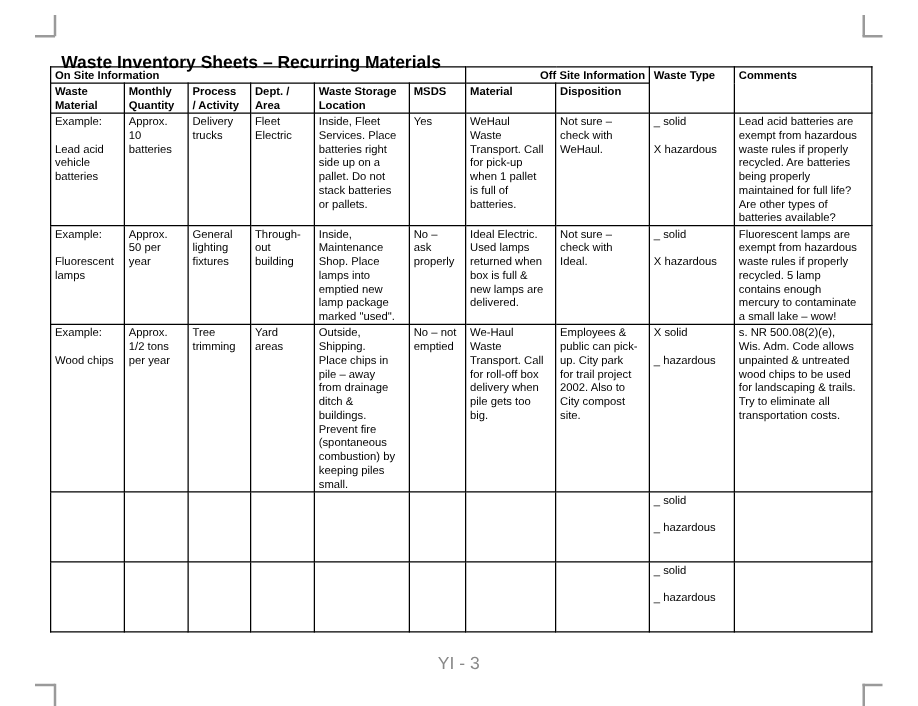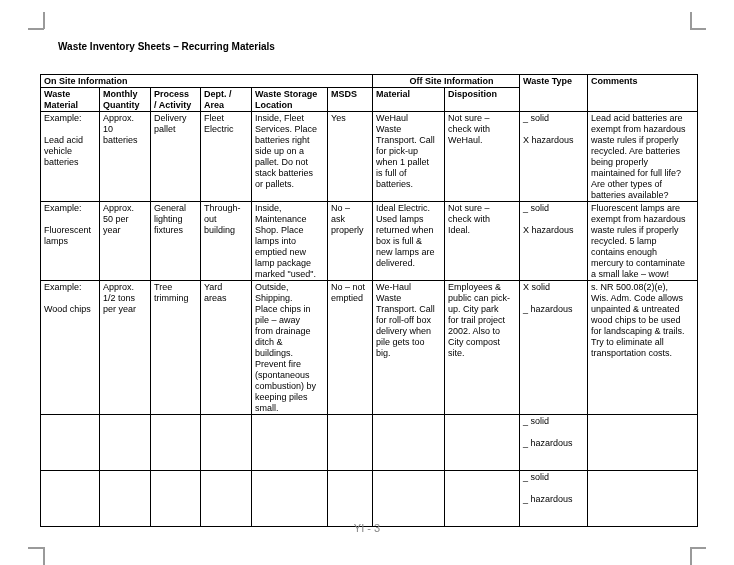--- a/index.html
+++ b/index.html
@@ -1,27 +1,27 @@
 <!DOCTYPE html>
 <html><head>
 <meta charset="utf-8">
 <style>
   html, body { margin:0; padding:0; background:#ffffff; }
   body { width:734px; height:565px; position:relative; overflow:hidden; font-family:"Liberation Sans", sans-serif; color:#000; }
   .crop { position:absolute; background:#9a9a9a; }
-  .title { position:absolute; left:58px; top:41px; font-size:10px; font-weight:bold; }
-  table.sheet { position:absolute; left:40px; top:74px; border-collapse:collapse; table-layout:fixed; width:657px; font-size:9px; }
+  .title { position:absolute; left:49px; top:41px; font-size:14px; font-weight:bold; }
+  table.sheet { position:absolute; left:40px; top:53px; border-collapse:collapse; table-layout:fixed; width:657px; font-size:9px; }
   table.sheet td, table.sheet th { border:1.3px solid #000; vertical-align:top; padding:1px 3px 0 3px; line-height:11px; text-align:left; word-wrap:break-word; }
   table.sheet th { font-weight:bold; font-size:9px; }
   th.group { text-align:center; padding:0; }
-  th.group.left { text-align:center; padding-left:14px; }
+  th.group.left { text-align:right; padding-left:14px; }
   .cell-text { white-space:pre-line; }
   .wt-line { display:block; }
   .wt-gap { height:11px; display:block; }
-  .footer { position:absolute; left:0; width:734px; top:522px; text-align:center; font-size:11px; color:#888; }
+  .footer { position:absolute; left:0; width:734px; top:522px; text-align:center; font-size:14px; color:#888; }
 </style>
 </head>
 <body>
 
 <div class="crop" style="left:43px;top:12px;width:1.5px;height:17px;"></div>
 <div class="crop" style="left:28px;top:28px;width:16px;height:1.5px;"></div>
 <div class="crop" style="left:690px;top:12px;width:1.5px;height:17px;"></div>
 <div class="crop" style="left:690px;top:28px;width:16px;height:1.5px;"></div>
 <div class="crop" style="left:43px;top:547px;width:1.5px;height:18px;"></div>
 <div class="crop" style="left:28px;top:547px;width:16px;height:1.5px;"></div>
@@ -69,21 +69,21 @@
   <tr style="height:83px">
     <td class="cell-text">Example:
 
 Lead acid
 vehicle
 batteries</td>
     <td class="cell-text">Approx.
 10
 batteries</td>
     <td class="cell-text">Delivery
-pallet</td>
+trucks</td>
     <td class="cell-text">Fleet
 Electric</td>
     <td class="cell-text">Inside, Fleet
 Services. Place
 batteries right
 side up on a
 pallet. Do not
 stack batteries
 or pallets.</td>
     <td class="cell-text">Yes</td>

